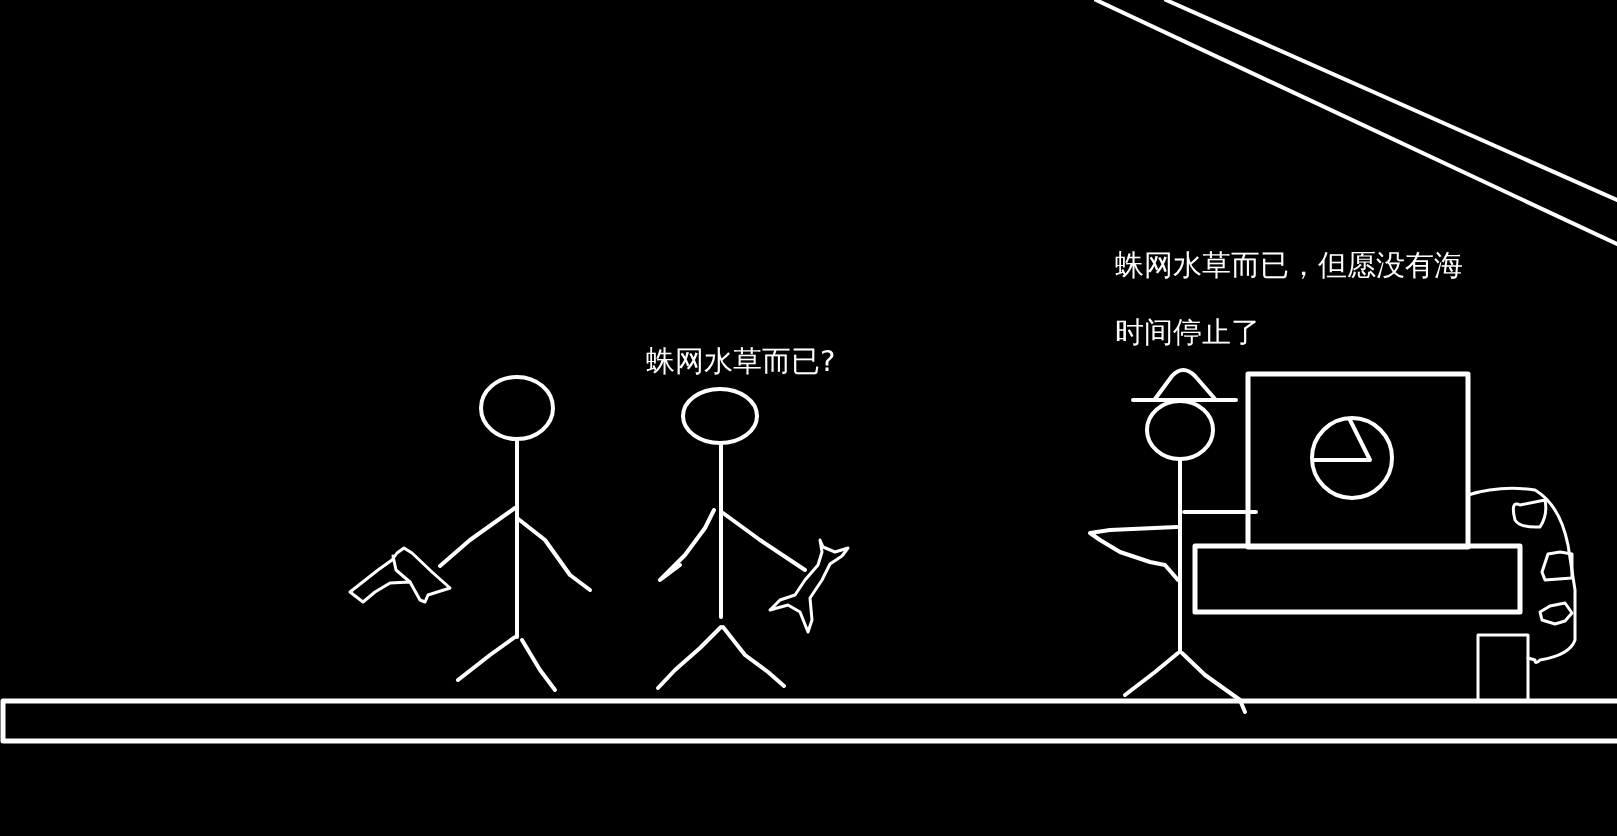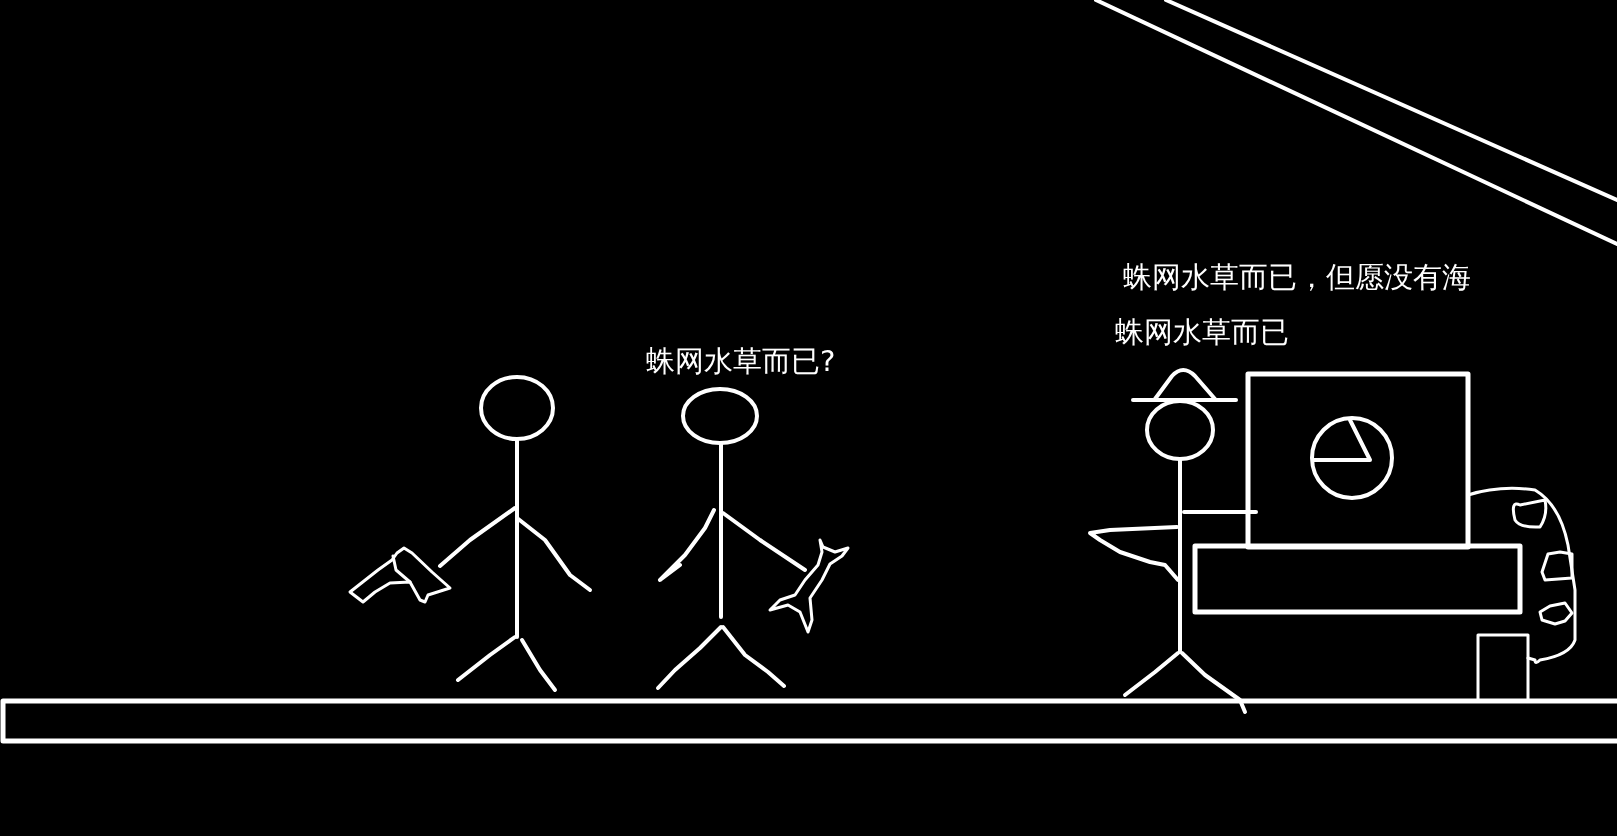--- a/index.html
+++ b/index.html
@@ -64,14 +64,14 @@
   <g stroke-width="3">
     <path d="M1468 495 Q1500 485 1535 490 Q1560 505 1568 545 L1575 590 Q1575 620 1575 640 Q1570 655 1540 660 Q1535 665 1535 660 L1528 658"></path>
     <path d="M1520 505 Q1510 500 1515 520 Q1520 528 1540 527 Q1548 515 1545 500 Z"></path>
     <path d="M1548 554 L1560 552 L1572 554 L1572 578 L1545 580 L1542 572 Z"></path>
     <path d="M1550 606 L1565 603 L1572 613 L1565 621 L1555 624 L1542 620 L1540 612 Z"></path>
     <rect x="1478" y="635" width="50" height="66"></rect>
   </g>
 </svg>
 
 <div class="caption" style="left:646px; top:334px;">蛛网水草而已?</div>
-<div class="caption" style="left:1115px; top:250px;margin-left:8px;">蛛网水草而已，但愿没有海</div>
-<div class="caption" style="left:1115px; top:305px;">蛛网水草而已</div>
+<div class="caption" style="left:1115px; top:238px;">蛛网水草而已，但愿没有海</div>
+<div class="caption" style="left:1115px; top:305px;">时间停止了</div>
 
 </body></html>

